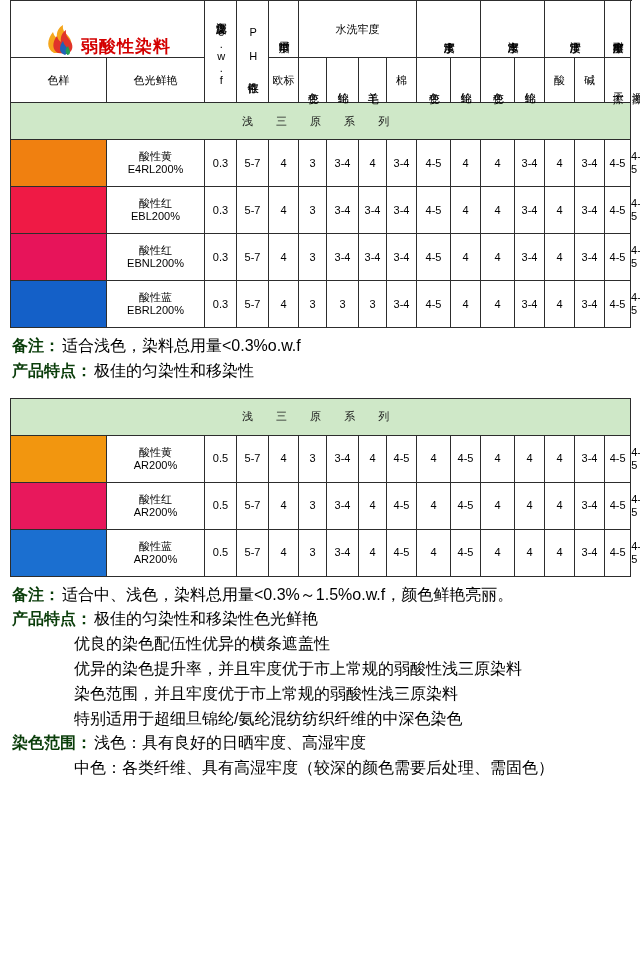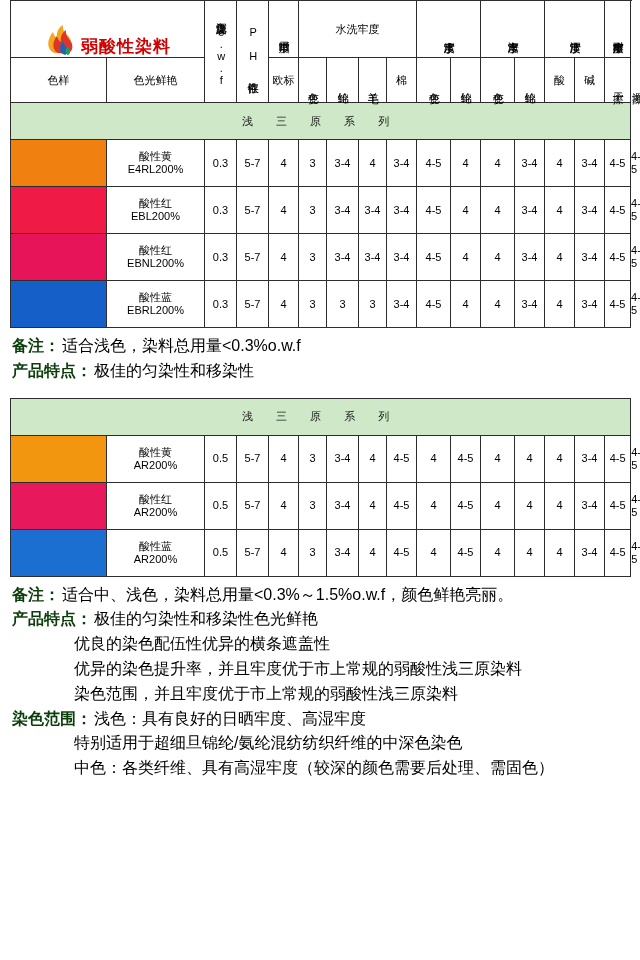--- a/index.html
+++ b/index.html
@@ -433,25 +433,25 @@
     </div>
     <div class="note-line indent">
       <span class="note-body">优良的染色配伍性优异的横条遮盖性</span>
     </div>
     <div class="note-line indent">
       <span class="note-body">优异的染色提升率，并且牢度优于市上常规的弱酸性浅三原染料</span>
     </div>
     <div class="note-line indent">
       <span class="note-body">染色范围，并且牢度优于市上常规的弱酸性浅三原染料</span>
     </div>
+    <div class="note-line indent">
+      <span class="note-body">特别适用于超细旦锦纶/氨纶混纺纺织纤维的中深色染色</span>
+    </div>
     <div class="note-line">
       <span class="note-label">染色范围：</span>
       <span class="note-body">浅色：具有良好的日晒牢度、高湿牢度</span>
     </div>
     <div class="note-line indent">
-      <span class="note-body">特别适用于超细旦锦纶/氨纶混纺纺织纤维的中深色染色</span>
-    </div>
-    <div class="note-line indent">
       <span class="note-body">中色：各类纤维、具有高湿牢度（较深的颜色需要后处理、需固色）</span>
     </div>
   </div>
 
 </div>
 
 </body></html>

